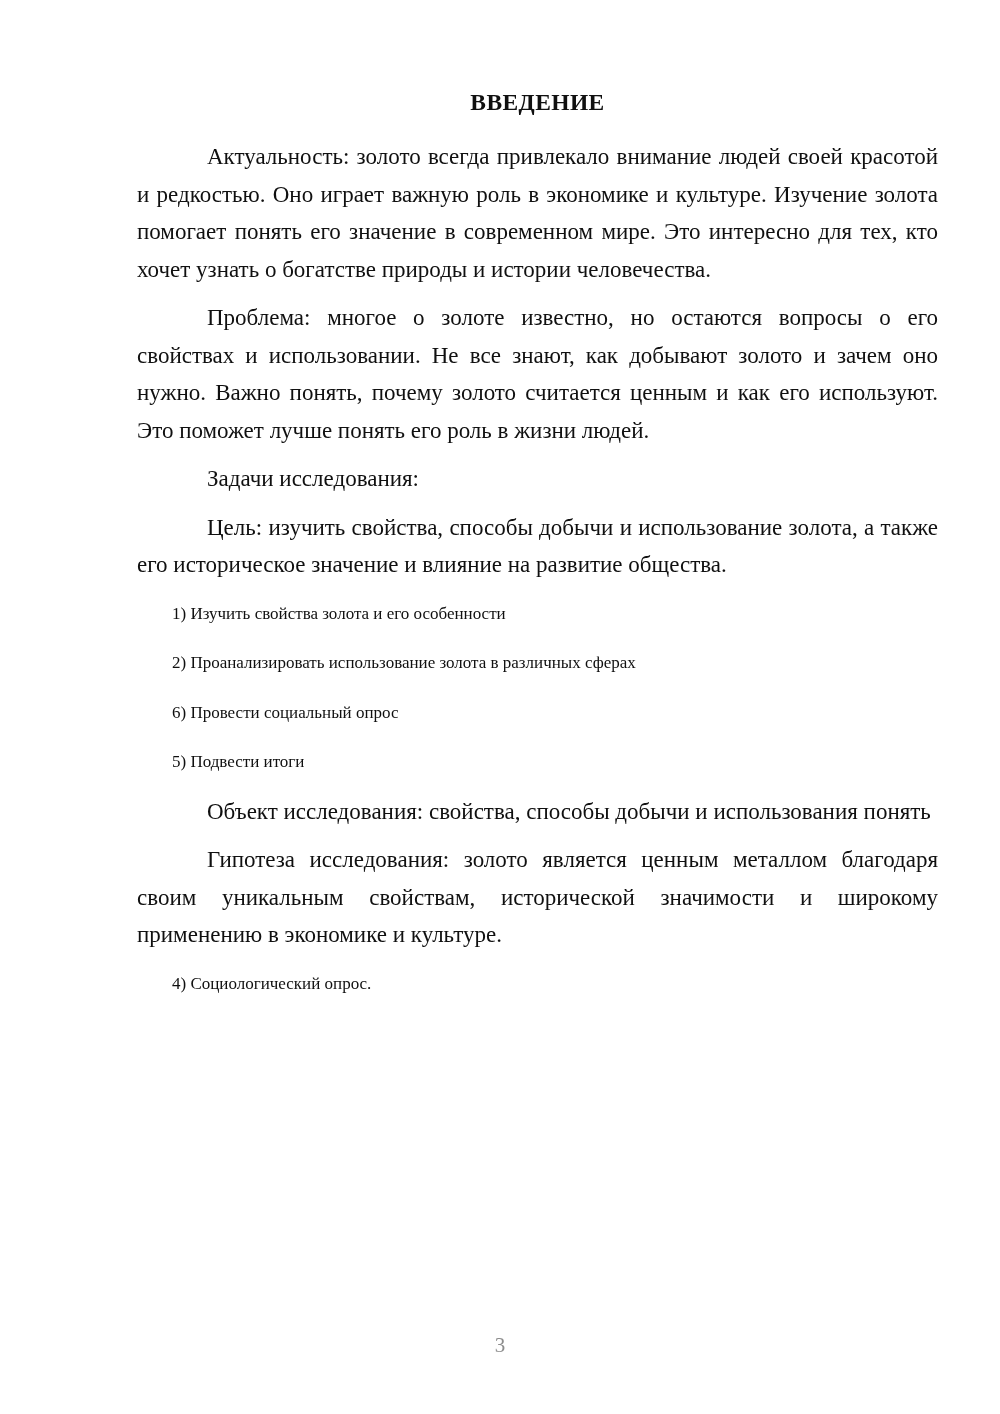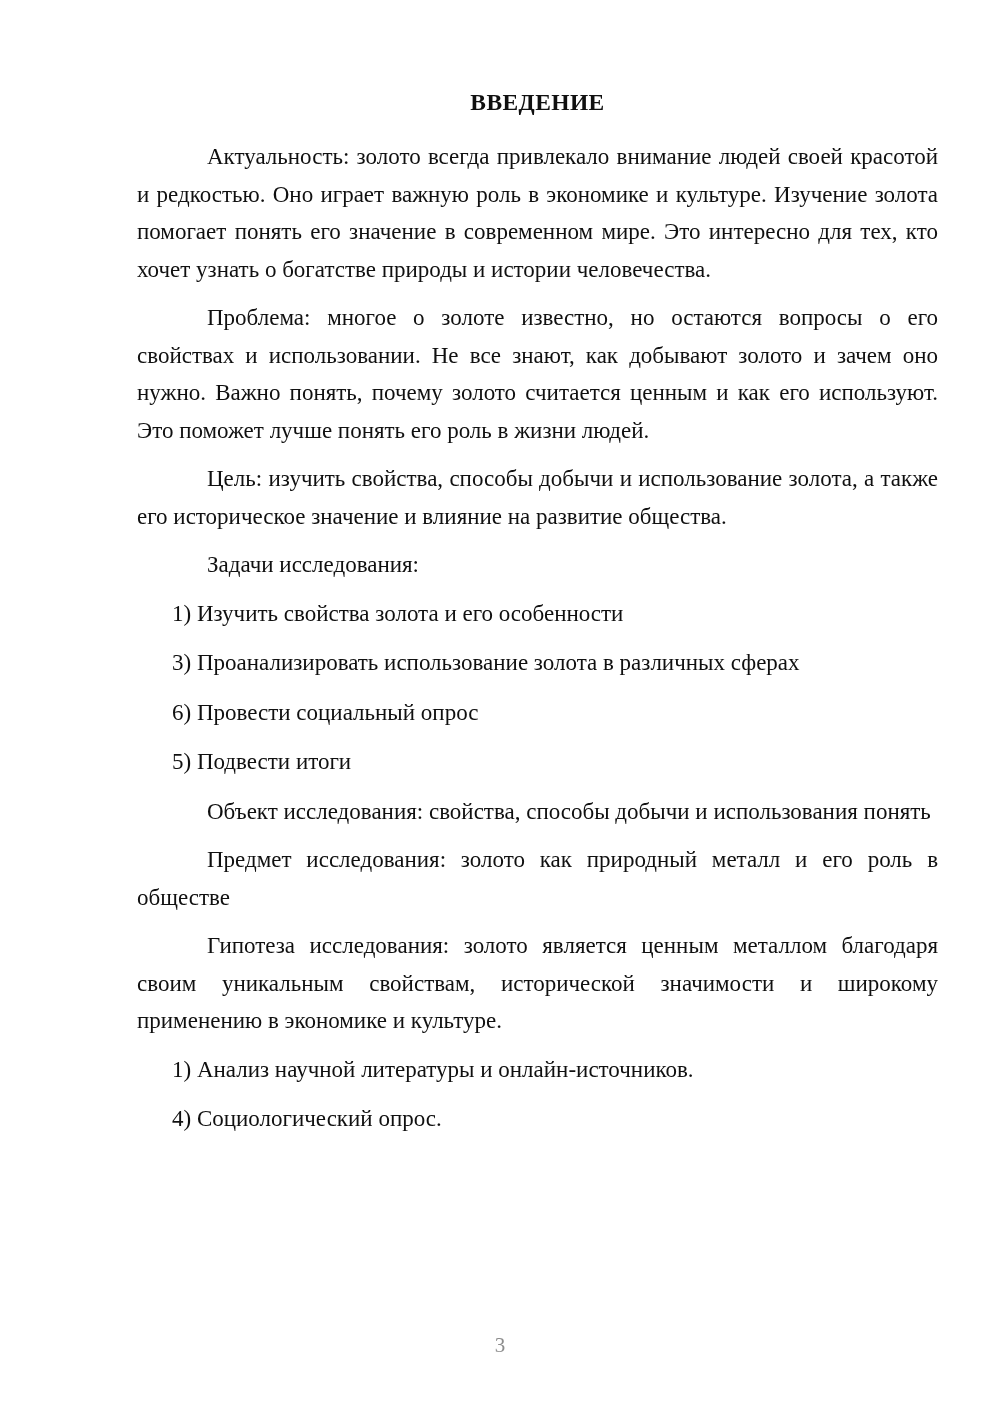--- a/index.html
+++ b/index.html
@@ -46,21 +46,21 @@
     font-size: 23px;
     line-height: 37.5px;
     text-align: justify;
     text-justify: inter-word;
     text-indent: 70px;
     margin: 0 0 11px 0;
     hyphens: none;
   }
 
   .list-item {
-    font-size: 23px;
+    font-size: 17px;
     line-height: 37.5px;
     text-align: left;
     text-indent: 0;
     margin: 0 0 12px 0;
     padding-left: 35px;
   }
 
   .page-number {
     position: absolute;
     left: 0;
@@ -79,36 +79,34 @@
 <div class="page">
 
   <div class="content">
 
     <h1 class="doc-title">ВВЕДЕНИЕ</h1>
 
     <p class="para">Актуальность: золото всегда привлекало внимание людей своей красотой и редкостью. Оно играет важную роль в экономике и культуре. Изучение золота помогает понять его значение в современном мире. Это интересно для тех, кто хочет узнать о богатстве природы и истории человечества.</p>
 
     <p class="para">Проблема: многое о золоте известно, но остаются вопросы о его свойствах и использовании. Не все знают, как добывают золото и зачем оно нужно. Важно понять, почему золото считается ценным и как его используют. Это поможет лучше понять его роль в жизни людей.</p>
 
+    <p class="para">Задачи исследования:</p>
+
     <p class="para">Цель: изучить свойства, способы добычи и использование золота, а также его историческое значение и влияние на развитие общества.</p>
 
-    <p class="para">Задачи исследования:</p>
-
     <p class="list-item">1) Изучить свойства золота и его особенности</p>
-    <p class="list-item">3) Проанализировать использование золота в различных сферах</p>
+    <p class="list-item">2) Проанализировать использование золота в различных сферах</p>
     <p class="list-item">6) Провести социальный опрос</p>
     <p class="list-item">5) Подвести итоги</p>
 
     <p class="para">Объект исследования: свойства, способы добычи и использования понять</p>
 
-    <p class="para">Предмет исследования: золото как природный металл и его роль в обществе</p>
 
     <p class="para">Гипотеза исследования: золото является ценным металлом благодаря своим уникальным свойствам, исторической значимости и широкому применению в экономике и культуре.</p>
 
 
-    <p class="list-item">1) Анализ научной литературы и онлайн-источников.</p>
     <p class="list-item">4) Социологический опрос.</p>
 
   </div>
 
   <div class="page-number">3</div>
 
 </div>
 
 </body></html>

